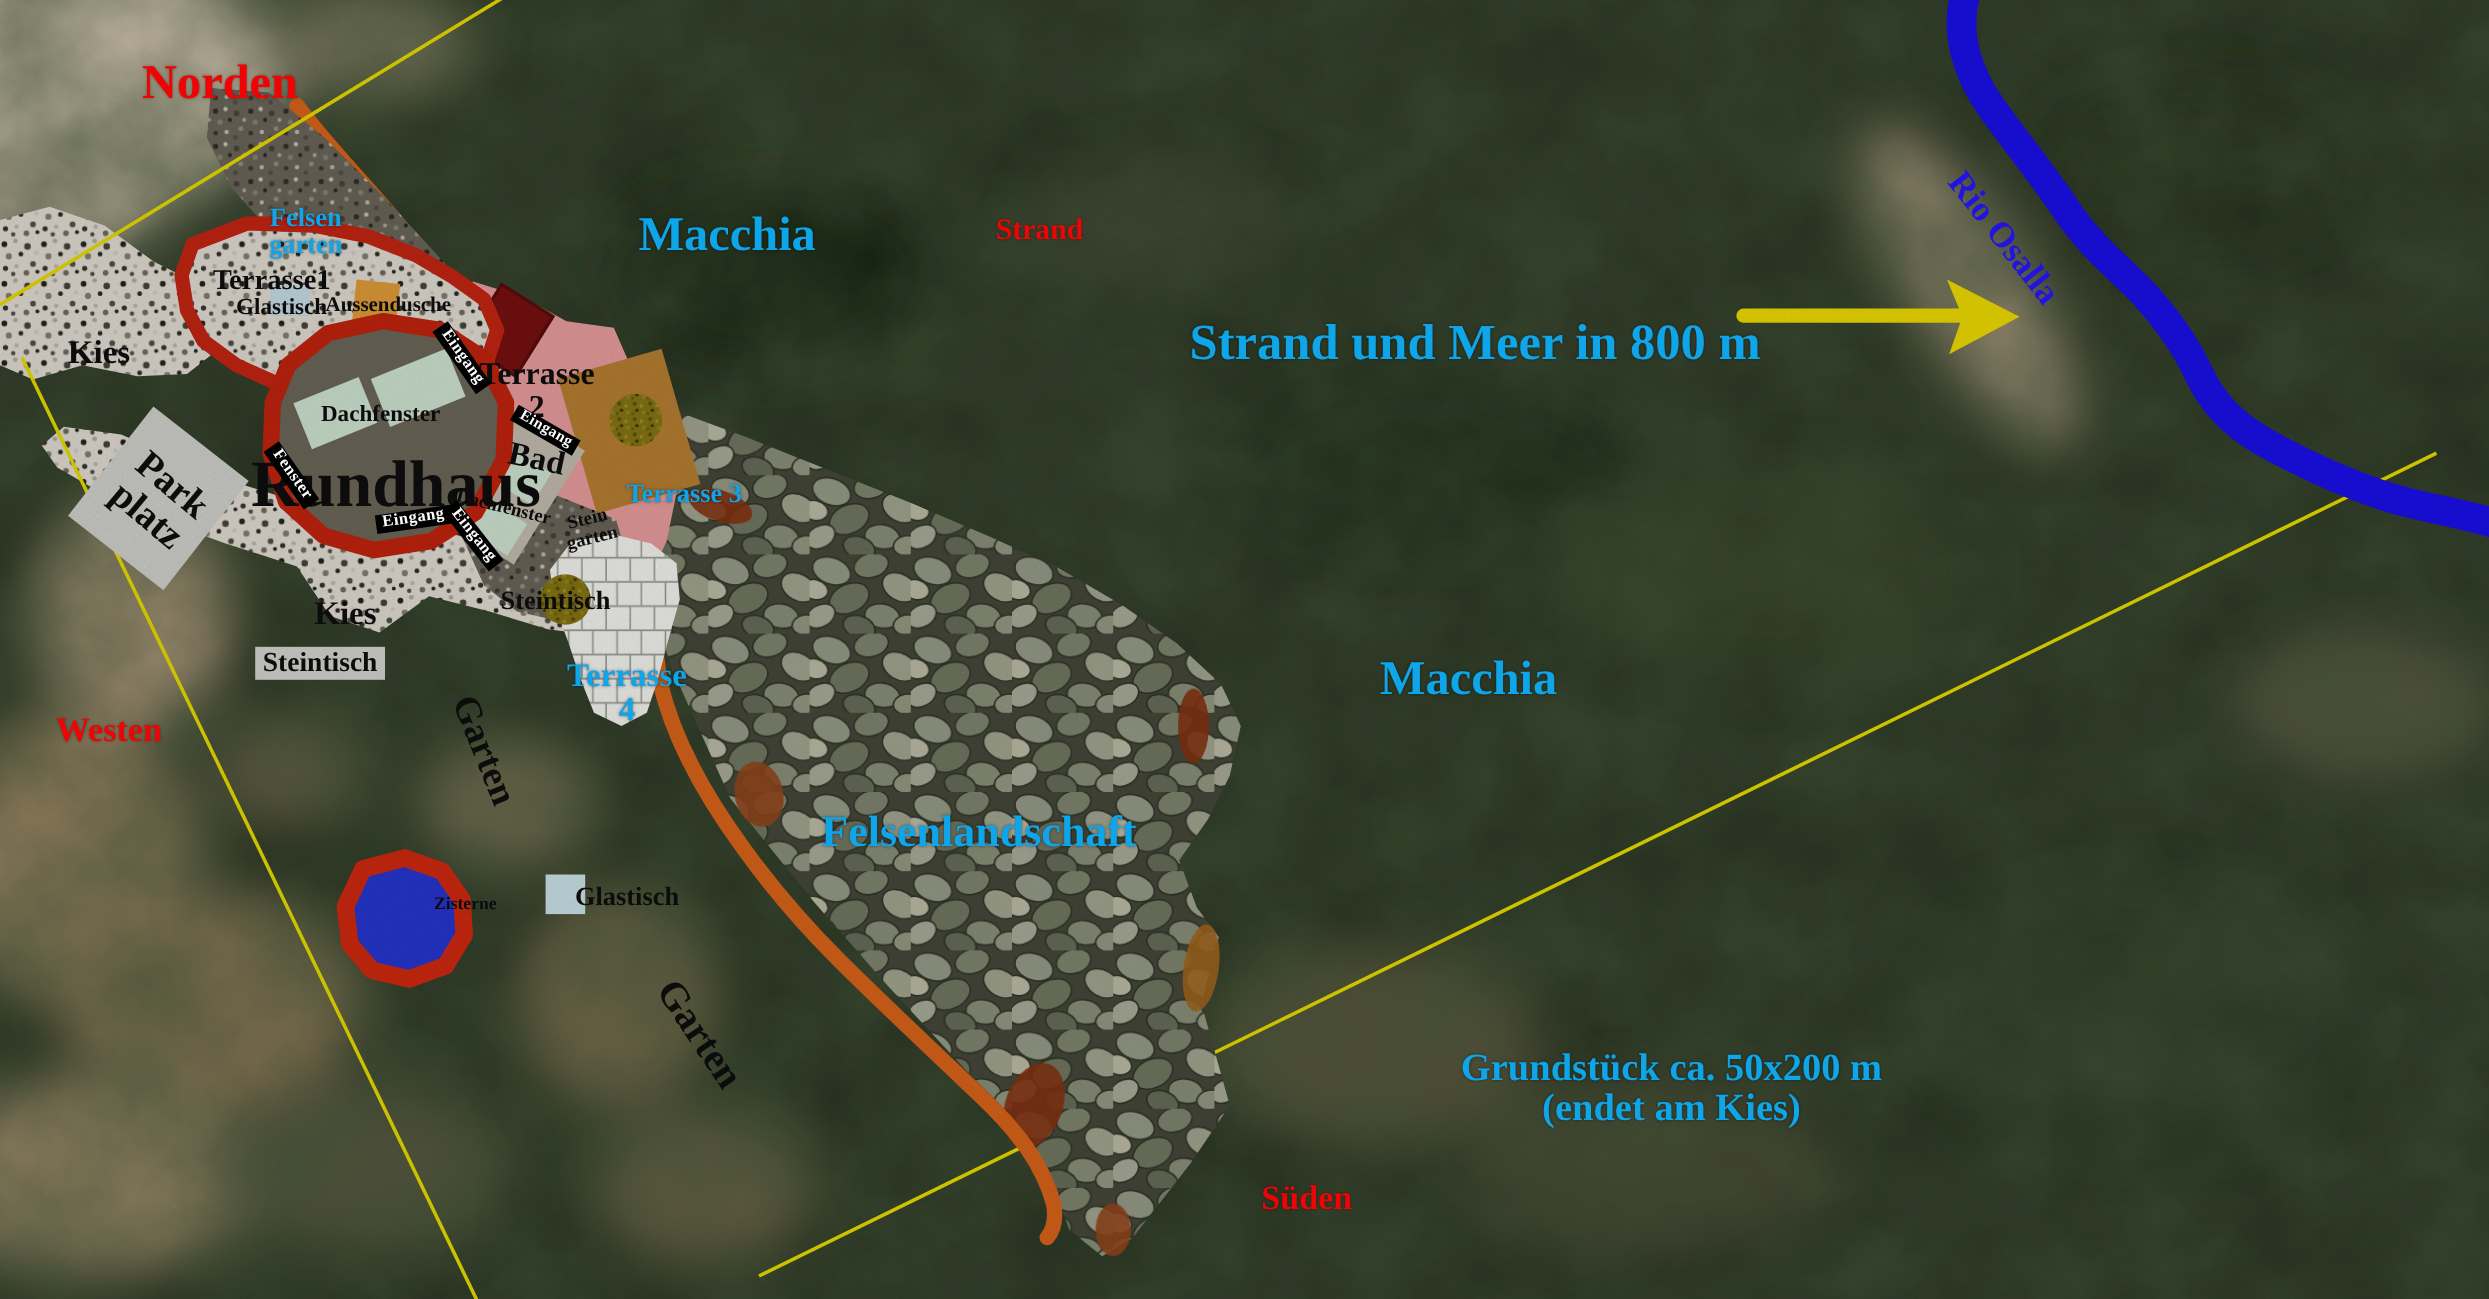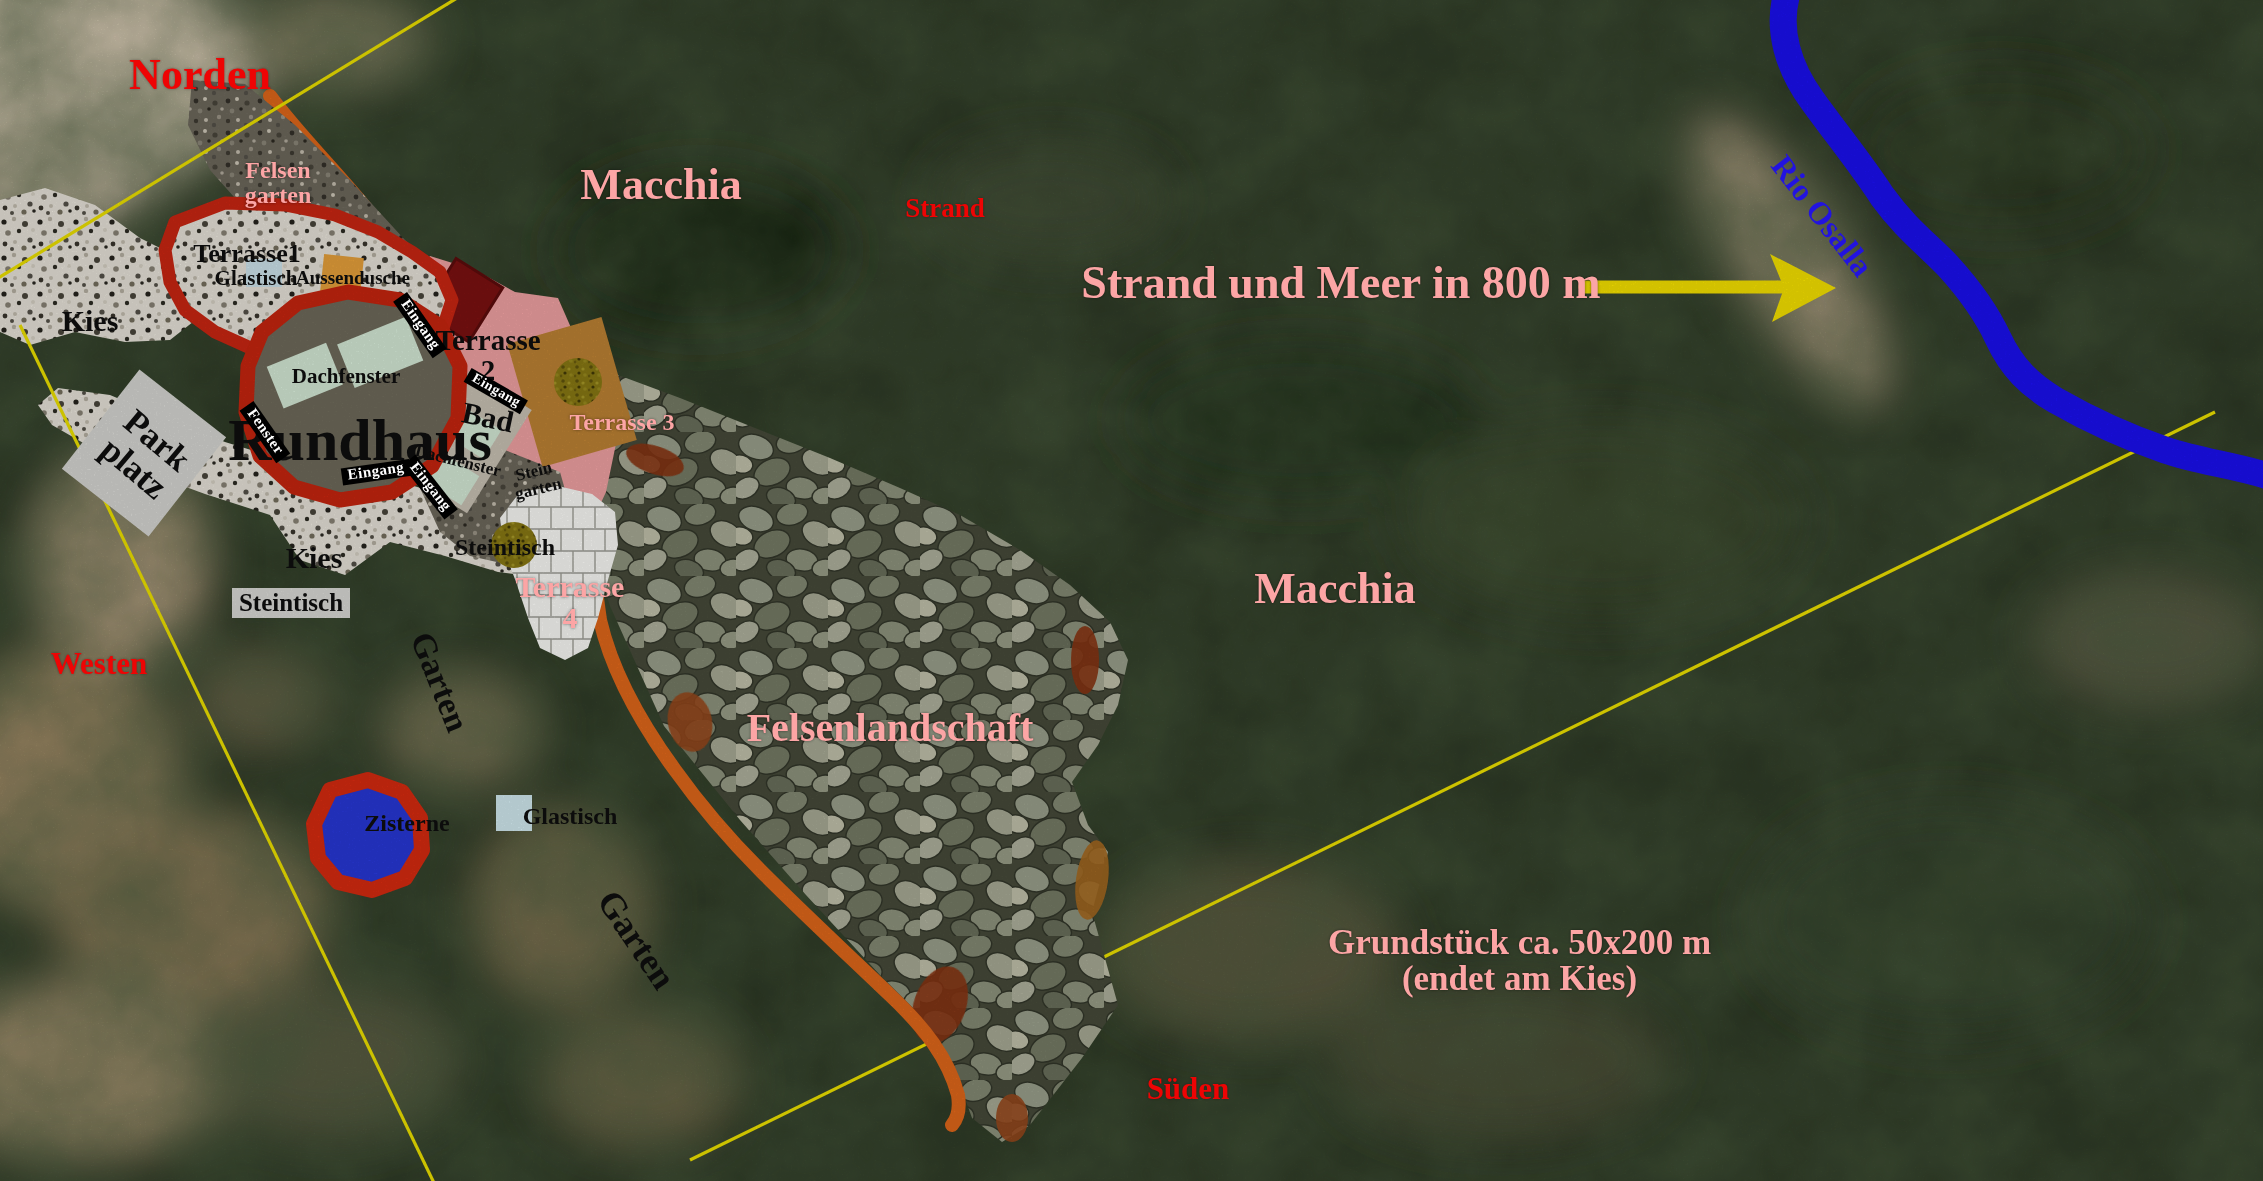--- a/index.html
+++ b/index.html
@@ -2,21 +2,21 @@
 <html><head>
 <meta charset="utf-8">
 <style>
   html,body{margin:0;padding:0;background:#222;}
   #stage{position:relative;width:2263px;height:1181px;overflow:hidden;background:#2e3a26;
          font-family:"Liberation Serif","DejaVu Serif",serif;}
   #terrain{position:absolute;left:0;top:0;}
   .lb{position:absolute;font-weight:bold;white-space:nowrap;line-height:1.04;text-align:center;
       transform:translate(-50%,-50%);}
   .red{color:#ee0404;text-shadow:0 0 3px rgba(0,0,0,.35);}
-  .yel{color:#fca5a5;text-shadow:0 0 3px rgba(0,0,0,.5);}
+  .yel{color:#0ea5e9;text-shadow:0 0 3px rgba(0,0,0,.5);margin-top:28px;}
   .blk{color:#0c0c0c;}
   .blu{color:#2213e0;}
   .tag{background:#000;color:#fff;padding:0 6px 1px 6px;font-size:15px;letter-spacing:.5px;}
   .line{display:block;}
 </style>
 </head>
 <body>
 
 <div id="stage">
 
@@ -240,21 +240,21 @@
 </div>
 
 <div class="lb blk" style="left:291px;top:603px;font-size:25px;">Steintisch</div>
 <div class="lb blk" style="left:505px;top:547px;font-size:24px;">Steintisch</div>
 
 <div class="lb blk" style="left:536px;top:480px;font-size:17px;transform:translate(-50%,-50%) rotate(-14deg);">
   <span class="line">Stein</span>
   <span class="line">garten</span>
 </div>
 
-<div class="lb blk" style="left:407px;top:823px;font-size:24px;font-family:Liberation Serif, serif;">Zisterne</div>
+<div class="lb blk" style="left:423px;top:823px;font-size:16px;font-family:Liberation Serif, serif;">Zisterne</div>
 <div class="lb blk" style="left:570px;top:816px;font-size:24px;">Glastisch</div>
 
 <div class="lb blk" style="left:440px;top:682px;font-size:34px;transform:translate(-50%,-50%) rotate(68deg);">Garten</div>
 <div class="lb blk" style="left:636px;top:940px;font-size:36px;transform:translate(-50%,-50%) rotate(56deg);">Garten</div>
 
 <div class="lb tag" style="left:420px;top:325px;transform:translate(-50%,-50%) rotate(55deg);">Eingang</div>
 <div class="lb tag" style="left:376px;top:472px;transform:translate(-50%,-50%) rotate(-8deg);">Eingang</div>
 <div class="lb tag" style="left:430px;top:487px;transform:translate(-50%,-50%) rotate(52deg);">Eingang</div>
 <div class="lb tag" style="left:496px;top:391px;font-size:14px;transform:translate(-50%,-50%) rotate(30deg);">Eingang</div>
 <div class="lb tag" style="left:265px;top:432px;transform:translate(-50%,-50%) rotate(55deg);">Fenster</div>

